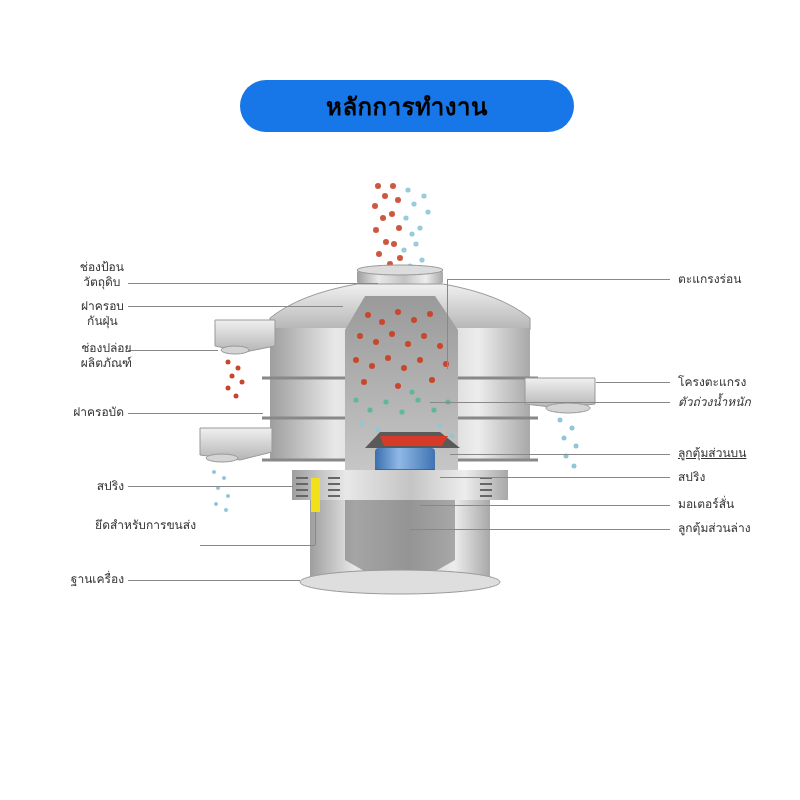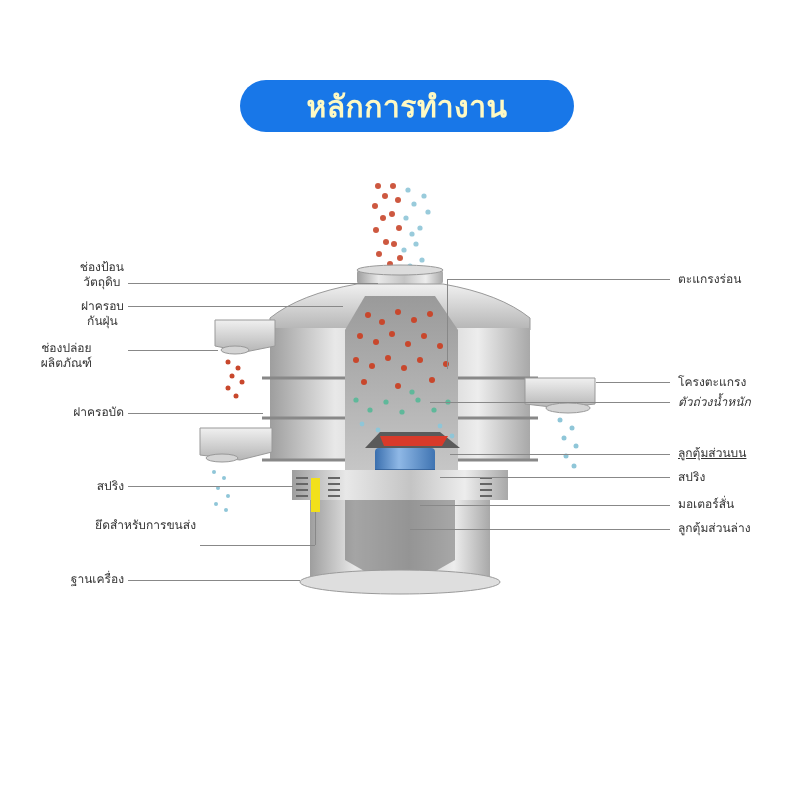--- a/index.html
+++ b/index.html
@@ -1,17 +1,17 @@
 <!DOCTYPE html>
 <html><head>
 <meta charset="utf-8">
 <style>
   html, body { margin:0; padding:0; }
   body { width:800px; height:800px; background:#ffffff; position:relative; overflow:hidden; font-family:"DejaVu Sans", sans-serif; }
-  .title-pill { position:absolute; left:240px; top:80px; width:334px; height:52px; background:#1877e8; border-radius:26px; display:flex; align-items:center; justify-content:center; color:#fef9c3; font-weight:bold; font-size:30px; letter-spacing:0.5px; }
+  .title-pill { position:absolute; left:240px; top:80px; width:334px; height:52px; background:#1877e8; border-radius:26px; display:flex; align-items:center; justify-content:center; color:#000000; font-weight:bold; font-size:24px; letter-spacing:0.5px; }
   .diagram { position:absolute; left:0; top:0; width:800px; height:800px; }
   .label { position:absolute; font-size:12px; color:#333333; line-height:15px; white-space:nowrap; }
   .label.left { text-align:center; }
   .label.right { text-align:left; }
   .leader { position:absolute; height:1px; background:#888888; }
   .vleader { position:absolute; width:1px; background:#888888; }
 </style>
 </head>
 <body>
 
@@ -200,21 +200,21 @@
 <div class="leader" style="left:410px; top:529px; width:260px;"></div>
 
 <div class="label left" style="right:676px; top:260px;">
   <div>ช่องป้อน</div>
     <div>วัตถุดิบ</div>
 </div>
 <div class="label left" style="right:676px; top:299px;">
   <div>ฝาครอบ</div>
     <div>กันฝุ่น</div>
 </div>
-<div class="label left" style="right:708px; top:341px;">
+<div class="label left" style="right:668px; top:341px;">
   <div>ช่องปล่อย</div>
     <div>ผลิตภัณฑ์</div>
 </div>
 <div class="label left" style="right:676px; top:405px;">
   <div>ฝาครอบัด</div>
 </div>
 <div class="label left" style="right:676px; top:479px;">
   <div>สปริง</div>
 </div>
 <div class="label left" style="right:604px; top:518px;">

